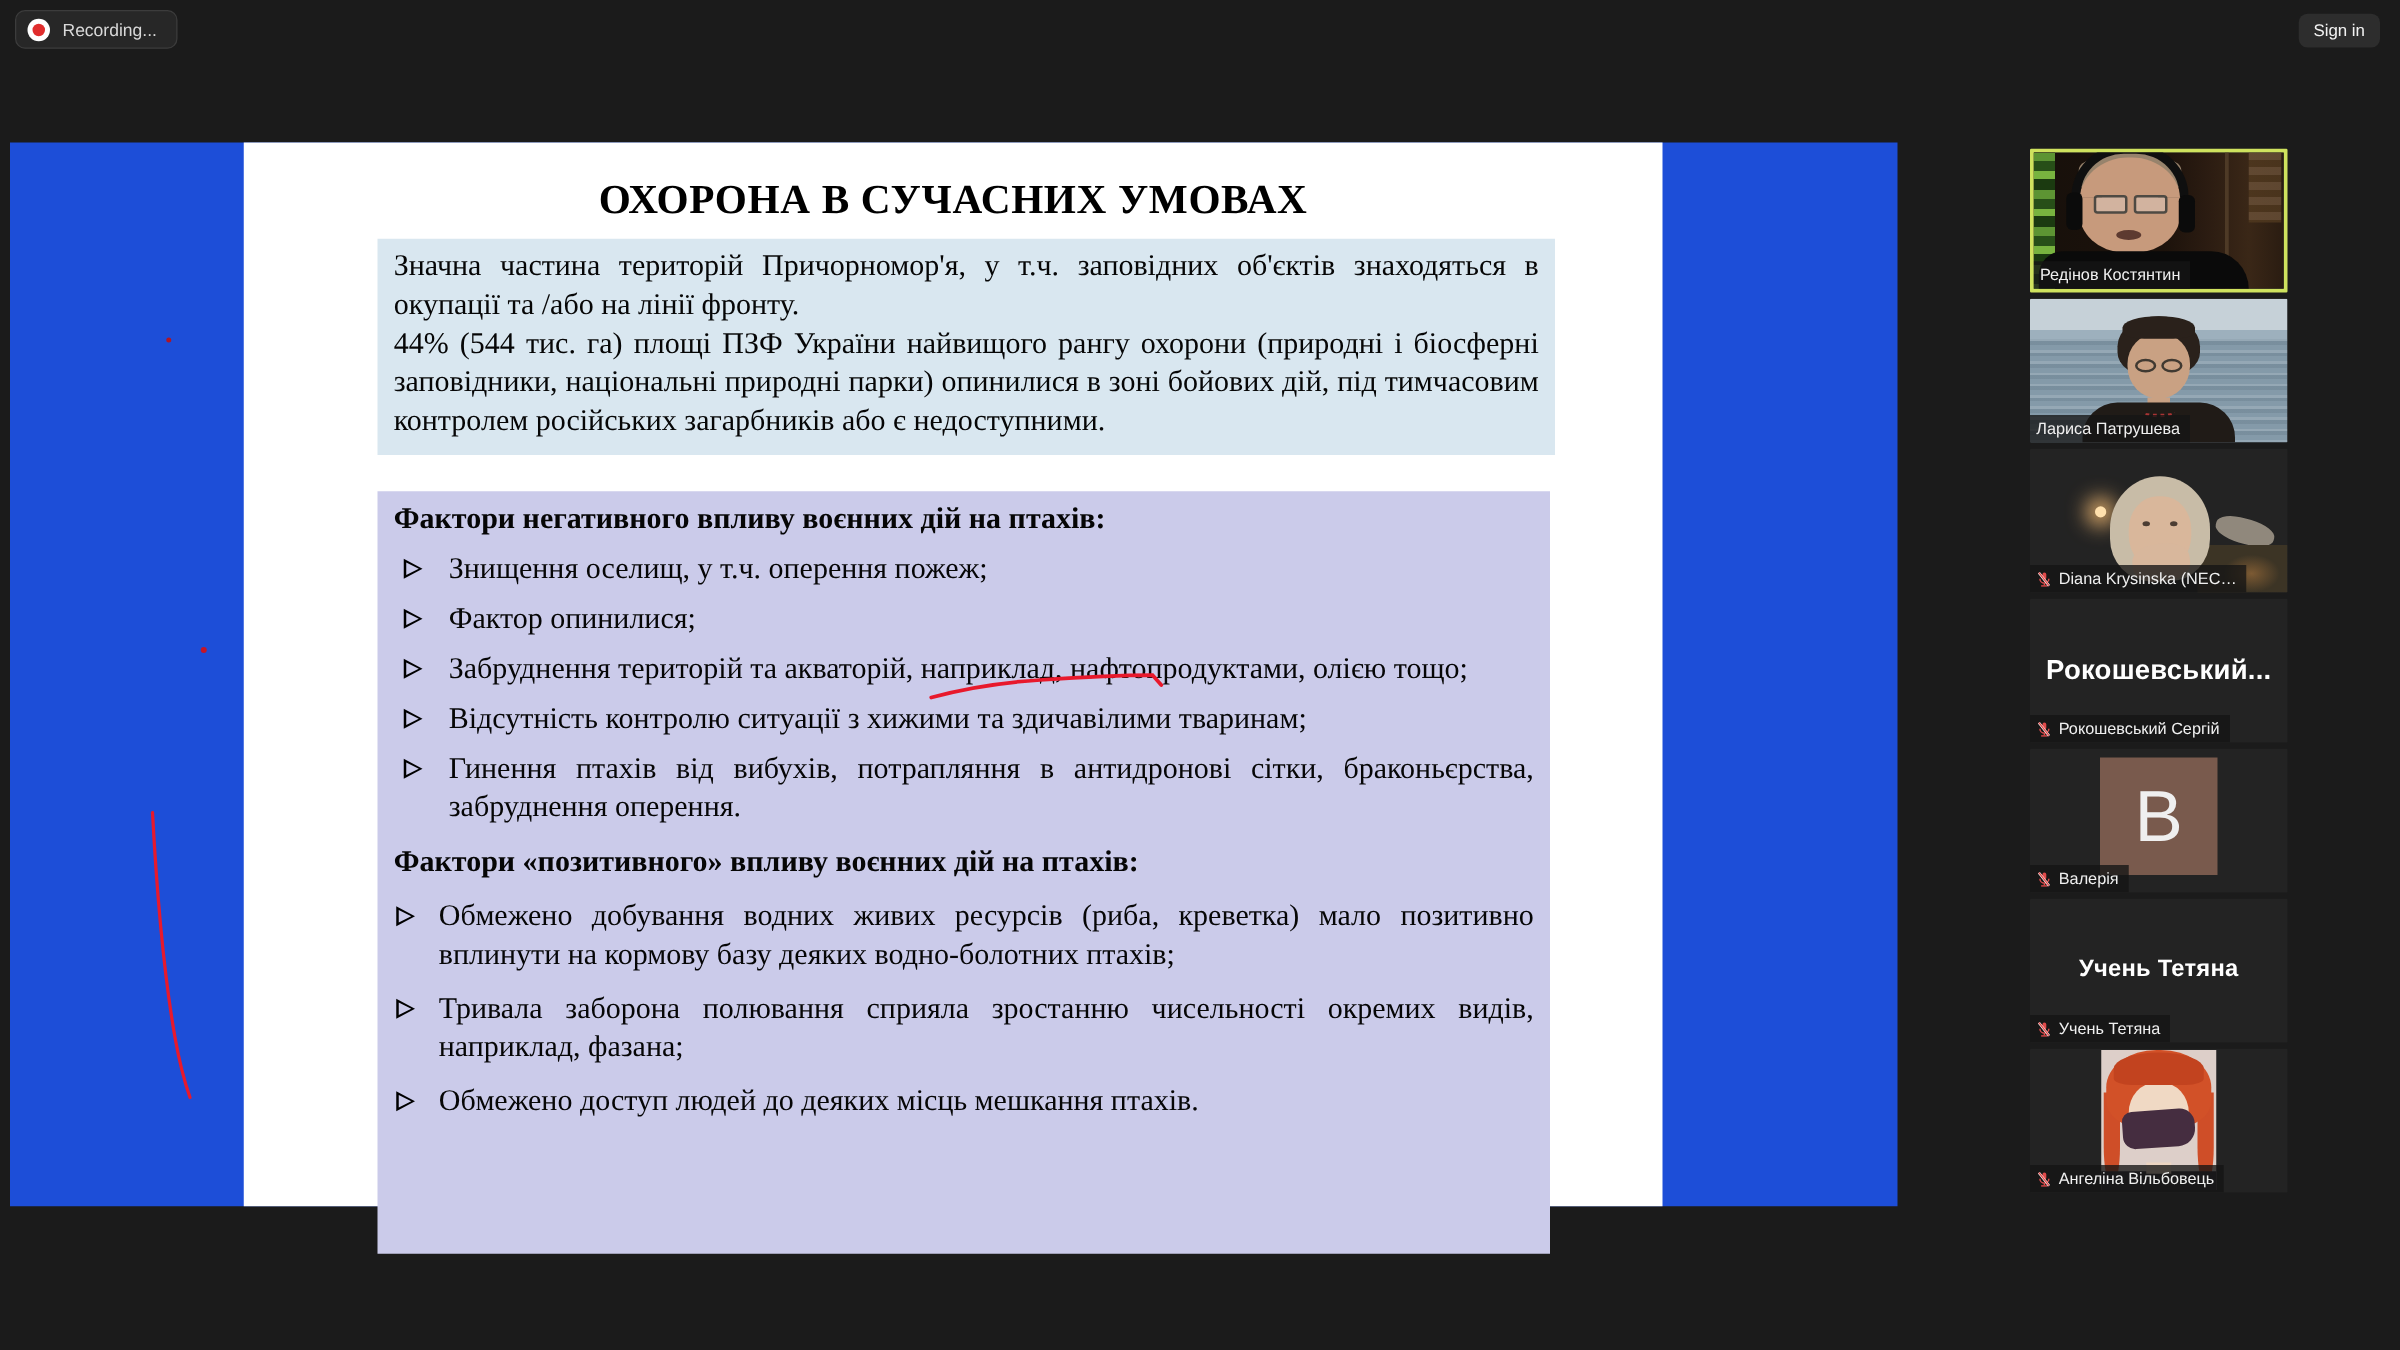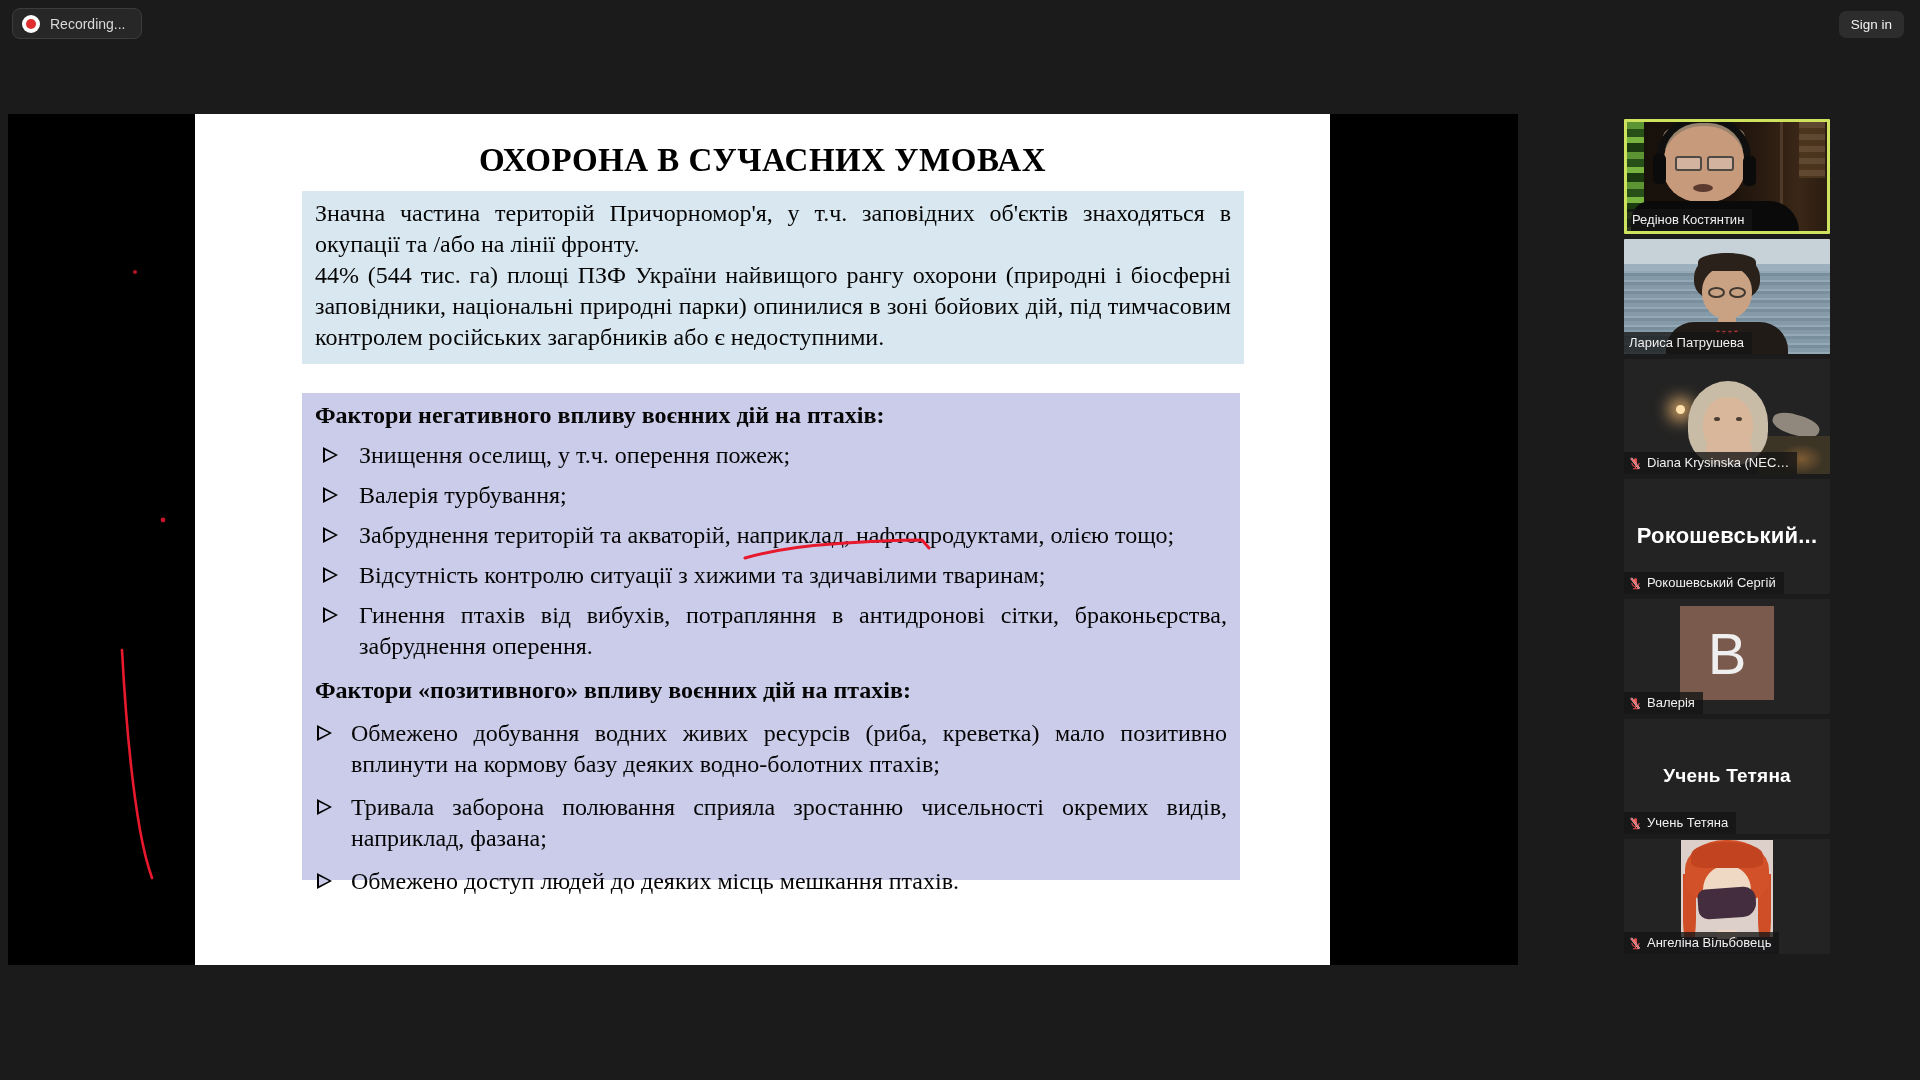--- a/index.html
+++ b/index.html
@@ -16,37 +16,37 @@
   .rec-icon { width:18px; height:18px; background:#fff; border-radius:50%; position:relative; }
   .rec-icon::after { content:""; position:absolute; left:4px; top:4px; width:10px; height:10px;
     background:#e02d2d; border-radius:50%; }
   .signin-btn {
     position:absolute; right:16px; top:11px; height:27px; padding:0 12px;
     background:#2d2d2d; border-radius:7px; color:#f2f2f2; font-size:13.5px;
     display:flex; align-items:center; border:none;
   }
 
   
-  .share { position:absolute; left:8px; top:114px; width:1510px; height:851px; background:#000000; }
+  .share { position:absolute; left:8px; top:114px; width:1510px; height:851px; background:#1d4ed8; }
   .slide {
     position:absolute; left:187px; top:0; width:1135px; height:851px; background:#fff;
     font-family:"Liberation Serif", "DejaVu Serif", serif; color:#060606;
   }
   .slide-title {
     position:absolute; left:0; right:0; top:28px; text-align:center;
     font-size:33px; font-weight:700; letter-spacing:.5px; color:#000;
   }
   .intro-box {
     position:absolute; left:107px; top:77px; width:942px; min-height:173px;
     background:#d9e7f0; padding:7px 13px 9px 13px;
     font-size:24px; line-height:31px; text-align:justify;
   }
   .intro-box p { margin:0; }
   .factors-box {
-    position:absolute; left:107px; top:279px; width:938px; height:487px;
+    position:absolute; left:107px; top:279px; width:938px; height:610px;
     background:#cbcbea; padding:7px 13px 6px 13px;
     font-size:24px; line-height:31px;
   }
   .factors-header { font-weight:700; }
   .factors-header.pos { margin-top:13px; }
   .factors-list { list-style:none; }
   .factors-list li {
     position:relative; padding-left:44px; margin-top:9px; text-align:justify;
   }
   .factors-list.pos li { padding-left:36px; margin-top:12px; }
@@ -170,21 +170,21 @@
 
     <div class="intro-box">
       <p>Значна частина територій Причорномор'я, у т.ч. заповідних об'єктів знаходяться в окупації та /або на лінії фронту.</p>
       <p>44% (544 тис. га) площі ПЗФ України найвищого рангу охорони (природні і біосферні заповідники, національні природні парки) опинилися в зоні бойових дій, під тимчасовим контролем російських загарбників або є недоступними.</p>
     </div>
 
     <div class="factors-box">
       <div class="factors-header">Фактори негативного впливу воєнних дій на птахів:</div>
       <ul class="factors-list neg">
         <li><span class="arrowhead"></span><span>Знищення оселищ, у т.ч. оперення пожеж;</span></li>
-        <li><span class="arrowhead"></span><span>Валерія турбування;</span></li>
+        <li><span class="arrowhead"></span><span>Фактор опинилися;</span></li>
         <li><span class="arrowhead"></span><span>Забруднення територій та акваторій, наприклад, нафтопродуктами, олією тощо;</span></li>
         <li><span class="arrowhead"></span><span>Відсутність контролю ситуації з хижими та здичавілими тваринам;</span></li>
         <li><span class="arrowhead"></span><span>Гинення птахів від вибухів, потрапляння в антидронові сітки, браконьєрства, забруднення оперення.</span></li>
       </ul>
       <div class="factors-header pos">Фактори «позитивного» впливу воєнних дій на птахів:</div>
       <ul class="factors-list pos">
         <li><span class="arrowhead"></span><span>Обмежено добування водних живих ресурсів (риба, креветка) мало позитивно вплинути на кормову базу деяких водно-болотних птахів;</span></li>
         <li><span class="arrowhead"></span><span>Тривала заборона полювання сприяла зростанню чисельності окремих видів, наприклад, фазана;</span></li>
         <li><span class="arrowhead"></span><span>Обмежено доступ людей до деяких місць мешкання птахів.</span></li>
       </ul>

